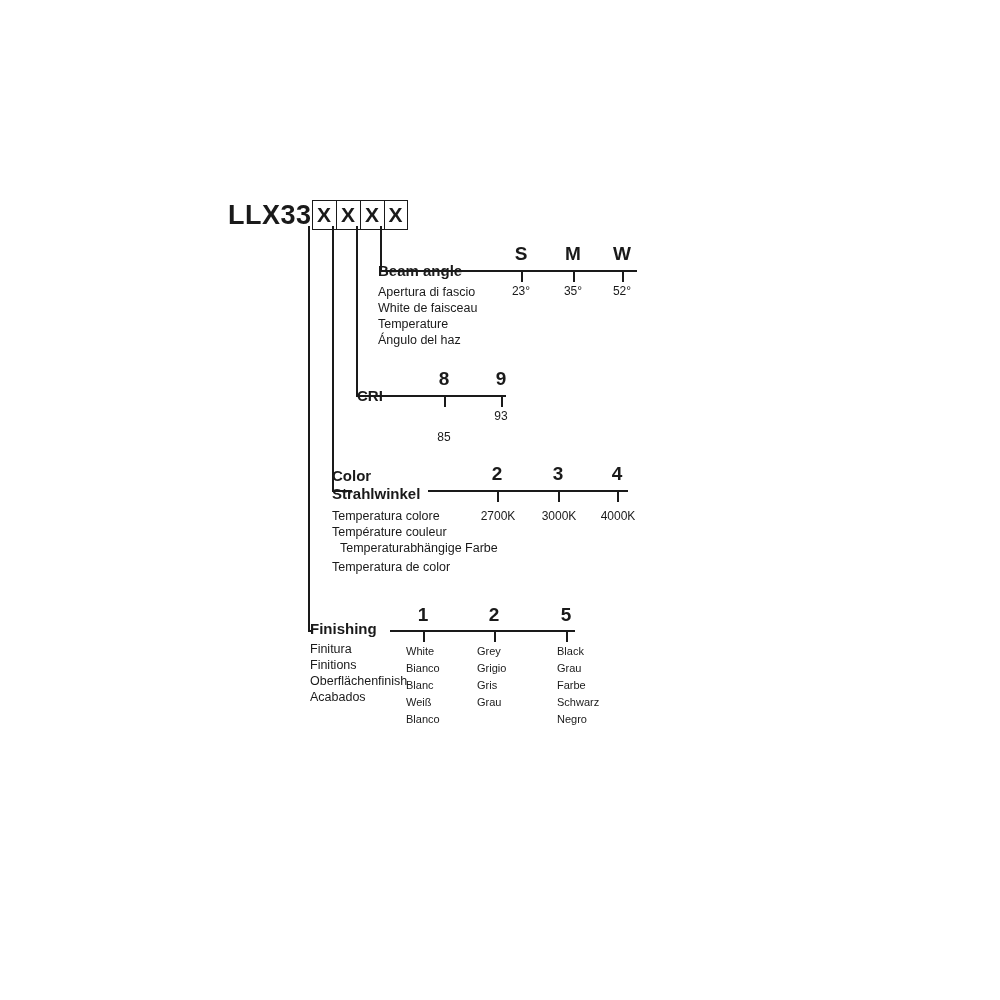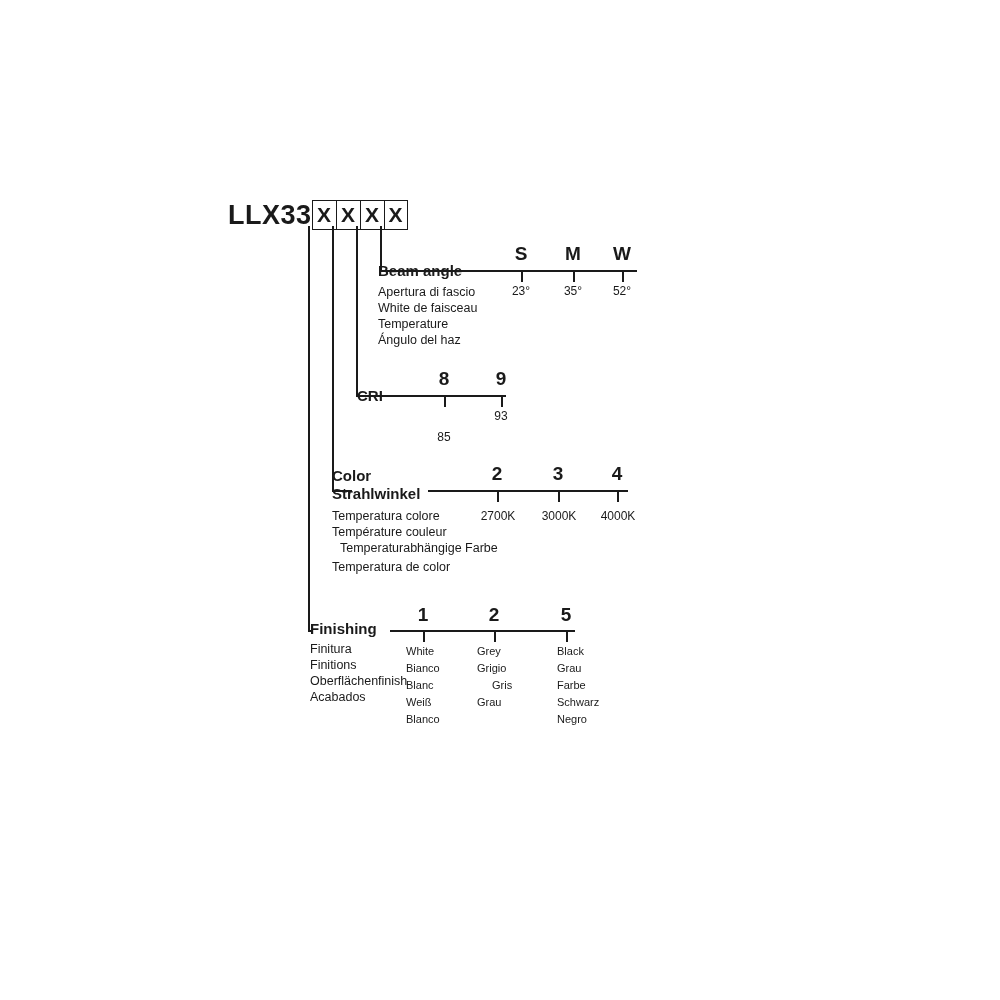--- a/index.html
+++ b/index.html
@@ -199,21 +199,21 @@
   <div class="opt-key" style="left:546px; top:604px; width:40px;">5</div>
 
   <div class="fin-col" style="left:406px; top:643px;">White</div>
   <div class="fin-col" style="left:406px; top:660px;">Bianco</div>
   <div class="fin-col" style="left:406px; top:677px;">Blanc</div>
   <div class="fin-col" style="left:406px; top:694px;">Weiß</div>
   <div class="fin-col" style="left:406px; top:711px;">Blanco</div>
 
   <div class="fin-col" style="left:477px; top:643px;">Grey</div>
   <div class="fin-col" style="left:477px; top:660px;">Grigio</div>
-  <div class="fin-col" style="left:477px; top:677px;margin-left:15px;">Gris</div>
+  <div class="fin-col" style="left:477px; top:677px;">Gris</div>
   <div class="fin-col" style="left:477px; top:694px;text-align:center;">Grau</div>
 
   <div class="fin-col" style="left:557px; top:643px;">Black</div>
   <div class="fin-col" style="left:557px; top:660px;">Grau</div>
   <div class="fin-col" style="left:557px; top:677px;">Farbe</div>
   <div class="fin-col" style="left:557px; top:694px;">Schwarz</div>
   <div class="fin-col" style="left:557px; top:711px;">Negro</div>
 
 </div>
 

